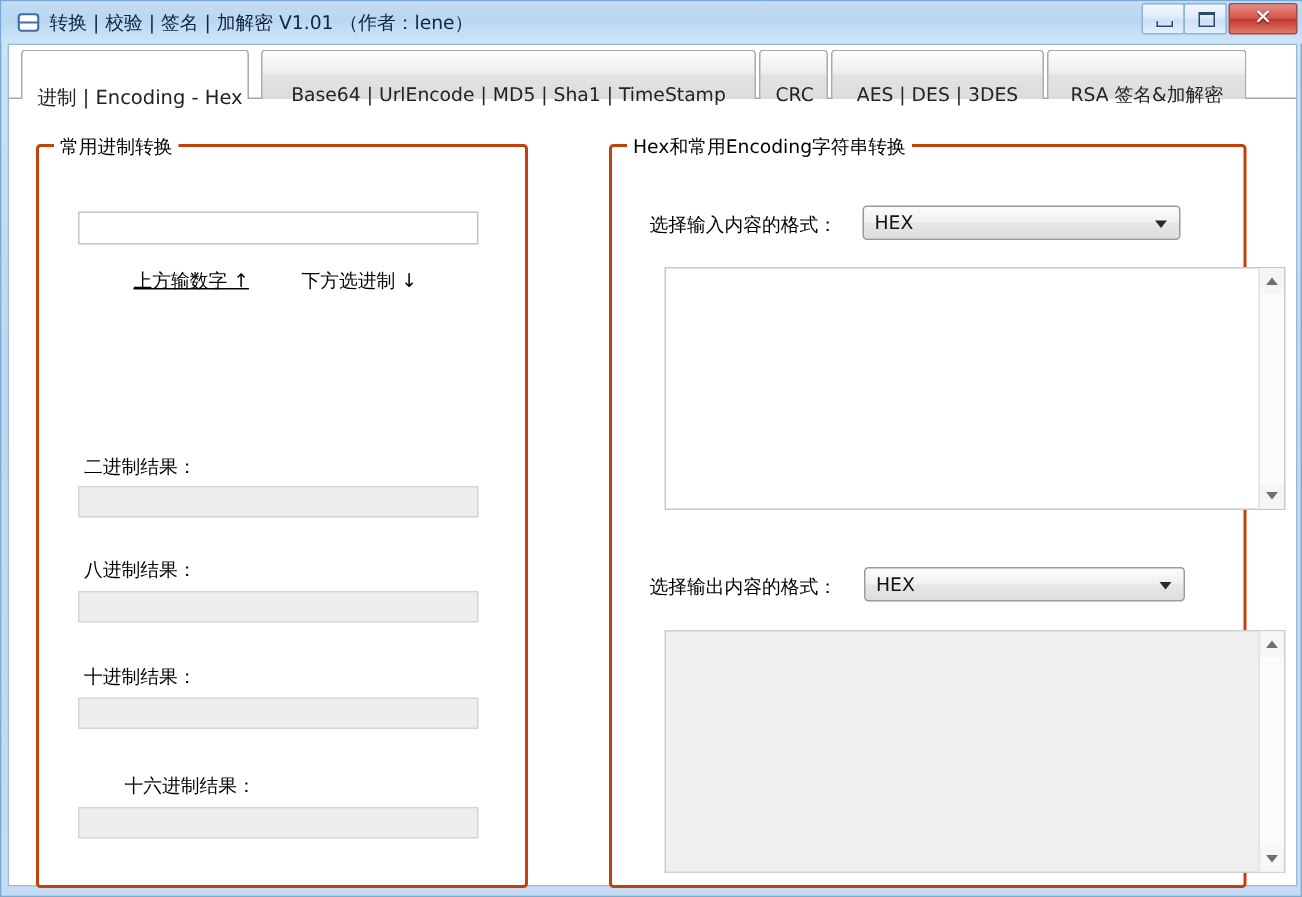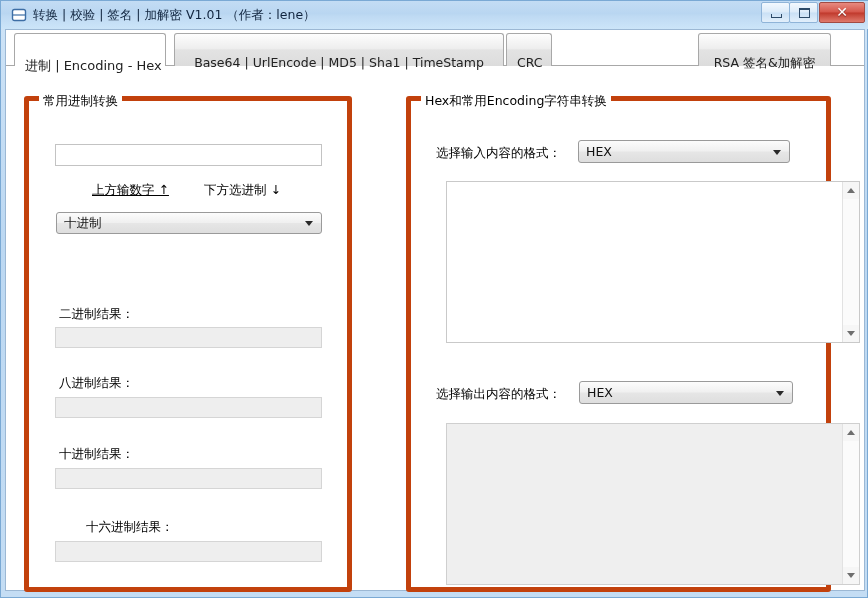--- a/index.html
+++ b/index.html
@@ -158,21 +158,21 @@
     position: absolute;
     top: 35px;
     height: 2px;
     background: #ffffff;
   }
 
   
   .groupbox {
     position: absolute;
     box-sizing: border-box;
-    border: 5px solid #c2410c;
+    border: 2px solid #c2410c;
     border-radius: 3px;
     background: #ffffff;
   }
   .group-title {
     position: absolute;
     top: -8px;
     left: 10px;
     background: #ffffff;
     padding: 0 4px;
     font-size: 12.5px;
@@ -334,38 +334,37 @@
       <div class="tab-underline-cover" style="left:9px; width:150px;"></div>
 
       <div class="tab" style="left:168px; width:330px;">
         <span>Base64 | UrlEncode | MD5 | Sha1 | TimeStamp</span>
       </div>
 
       <div class="tab" style="left:500px; width:46px;">
         <span>CRC</span>
       </div>
 
+      <div class="tab" style="left:548px; width:142px;">
+        <span>AES | DES | 3DES</span>
+      </div>
 
       <div class="tab" style="left:692px; width:133px;">
         <span>RSA 签名&amp;加解密</span>
       </div>
     </div>
 
     <div class="groupbox" style="left:18px; top:66px; width:328px; height:496px;">
       <div class="group-title">常用进制转换</div>
 
       <input class="textbox" style="left: 26px; top: 43px; width: 267px; height: 22px;" type="text" value="">
 
       <div class="label" style="left:63px; top:81px;text-decoration:underline;">上方输数字 ↑</div>
       <div class="label" style="left:175px; top:81px;">下方选进制 ↓</div>
 
-      <div class="combobox" style="left:27px; top:111px; width:266px; height:22px;">
-        <span class="combo-text">十进制</span>
-        <span class="combo-arrow"></span>
-      </div>
 
       <div class="label" style="left:30px; top:205px;">二进制结果：</div>
       <input class="textbox readonly" style="left: 26px; top: 226px; width: 267px; height: 21px;" type="text" readonly="" value="">
 
       <div class="label" style="left:30px; top:274px;">八进制结果：</div>
       <input class="textbox readonly" style="left: 26px; top: 296px; width: 267px; height: 21px;" type="text" readonly="" value="">
 
       <div class="label" style="left:30px; top:345px;">十进制结果：</div>
       <input class="textbox readonly" style="left: 26px; top: 367px; width: 267px; height: 21px;" type="text" readonly="" value="">
 

